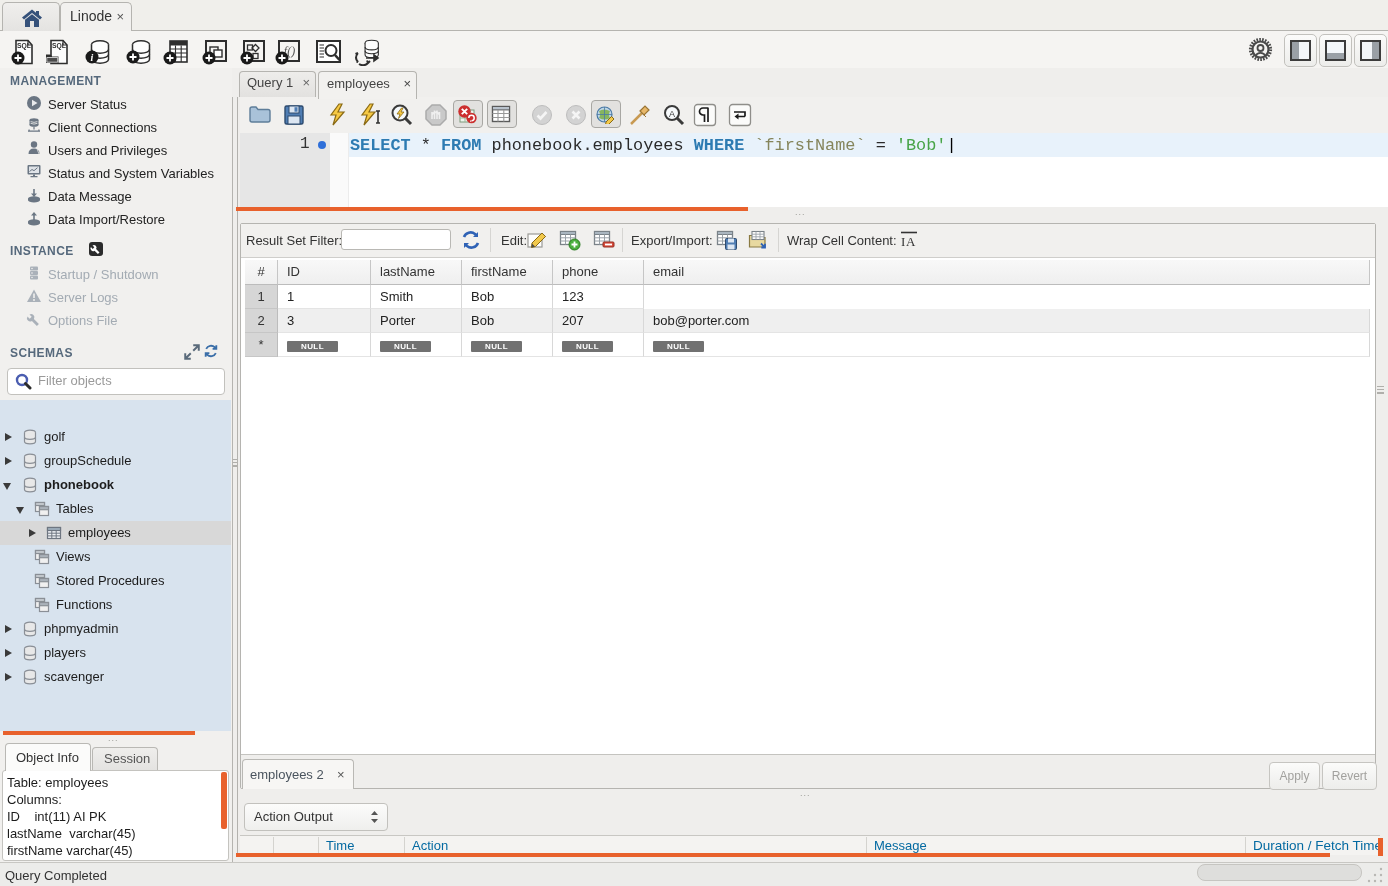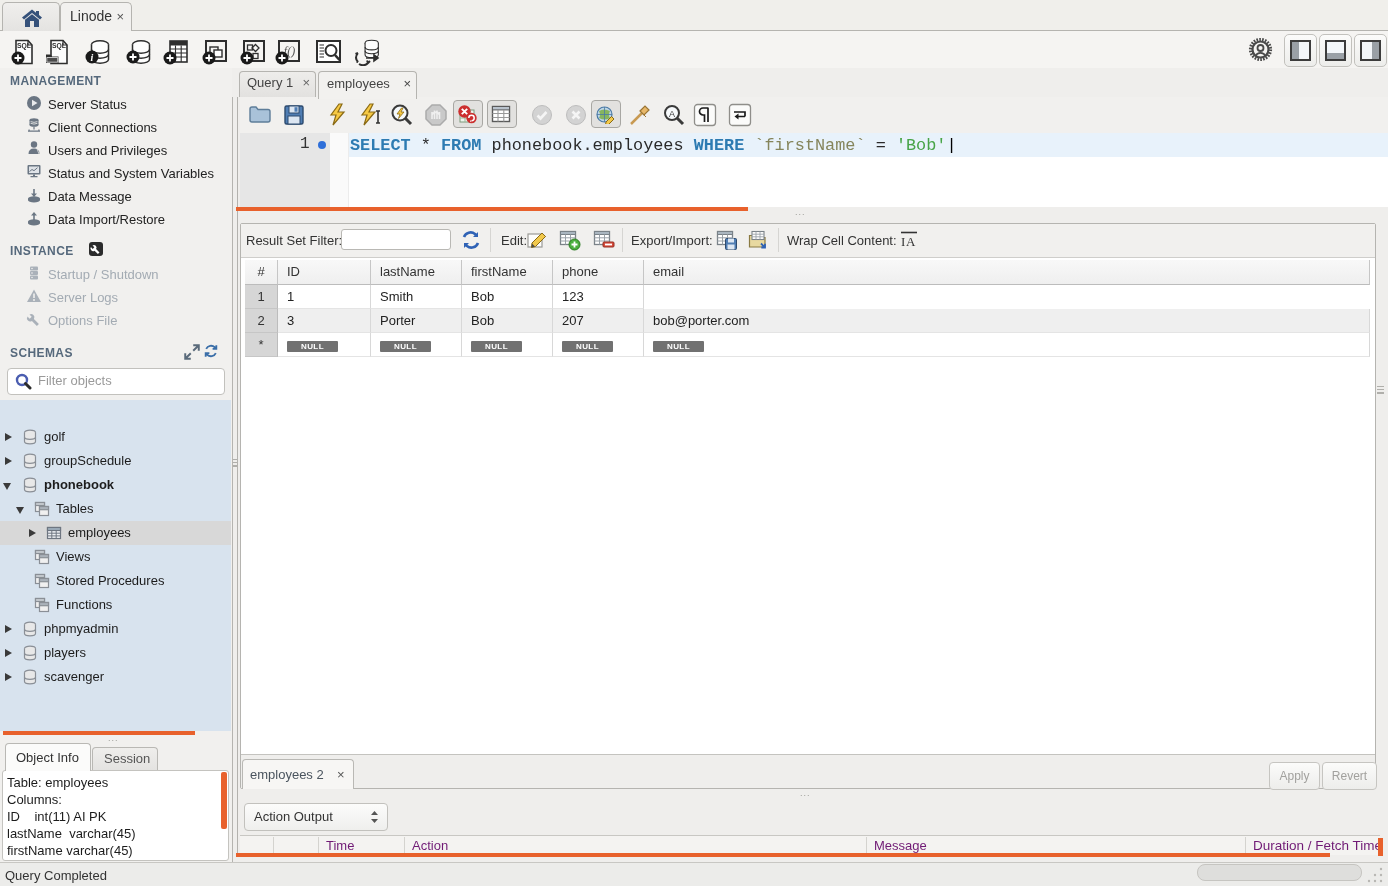--- a/index.html
+++ b/index.html
@@ -64,21 +64,21 @@
 #grid{position:absolute;left:0px;top:36px;width:1134px;height:527px;}
 .gcell{position:absolute;box-sizing:border-box;font-size:13px;color:#222;border-right:1px solid #d8d8d8;border-bottom:1px solid #e4e4e4;padding:4px 0 0 9px;}
 .ghead{background:linear-gradient(#f8f8f8,#efefef);border-right:1px solid #c6c6c6;border-bottom:1px solid #bcbcbc;color:#333;}
 .gnum{background:#d6d6d6;border-right:1px solid #bcbcbc;border-bottom:1px solid #c6c6c6;color:#333;}
 .null{display:inline-block;background:#717171;color:#fff;font-size:8px;font-weight:bold;padding:1px 14px;border-radius:1px;letter-spacing:.4px;margin-top:3px;line-height:9px;}
 
 #resbottom{position:absolute;left:0;top:530px;width:100%;height:33px;background:#efeeec;border-top:1px solid #c4c3bf;}
 .btn{position:absolute;top:7px;height:26px;border:1px solid #c6c5c1;border-radius:4px;background:linear-gradient(#fbfbfa,#ededeb);color:#a2a19e;font-size:12px;text-align:center;line-height:26px;}
 
 #aocombo{left:244px;top:803px;width:142px;height:26px;background:linear-gradient(#fcfcfb,#efefed);border:1px solid #c2c1bd;border-radius:4px;font-size:13px;color:#333;}
-#aohead{left:240px;top:835px;width:1140px;height:19px;background:#f4f3f1;border-top:1px solid #c8c7c3;font-size:13px;color:#701a75;}
+#aohead{left:240px;top:835px;width:1140px;height:19px;background:#f4f3f1;border-top:1px solid #c8c7c3;font-size:13px;color:#0369a1;}
 .aocol{position:absolute;top:1px;border-left:1px solid #d4d3cf;height:18px;padding:1px 0 0 7px;}
 #progress2{left:236px;top:853px;width:1094px;height:4px;background:#e8612c;}
 #statusbar{left:0;top:862px;width:1388px;height:24px;background:#ececea;border-top:1px solid #c8c7c3;font-size:13px;color:#333;}
 #hscroll{left:1197px;top:864px;width:163px;height:15px;background:#dededc;border:1px solid #c6c5c1;border-radius:8px;}
 </style>
 </head>
 <body>
 <div class="abs" style="left:1377px;top:386px;width:7px;height:2px;border-top:4px double #b0afab;"></div>
 <div class="abs" style="left:1377px;top:392px;width:7px;height:2px;border-top:2px solid #b0afab;"></div>
 <div class="abs" style="left:232px;top:459px;width:6px;height:2px;border-top:4px double #b0afab;"></div>

